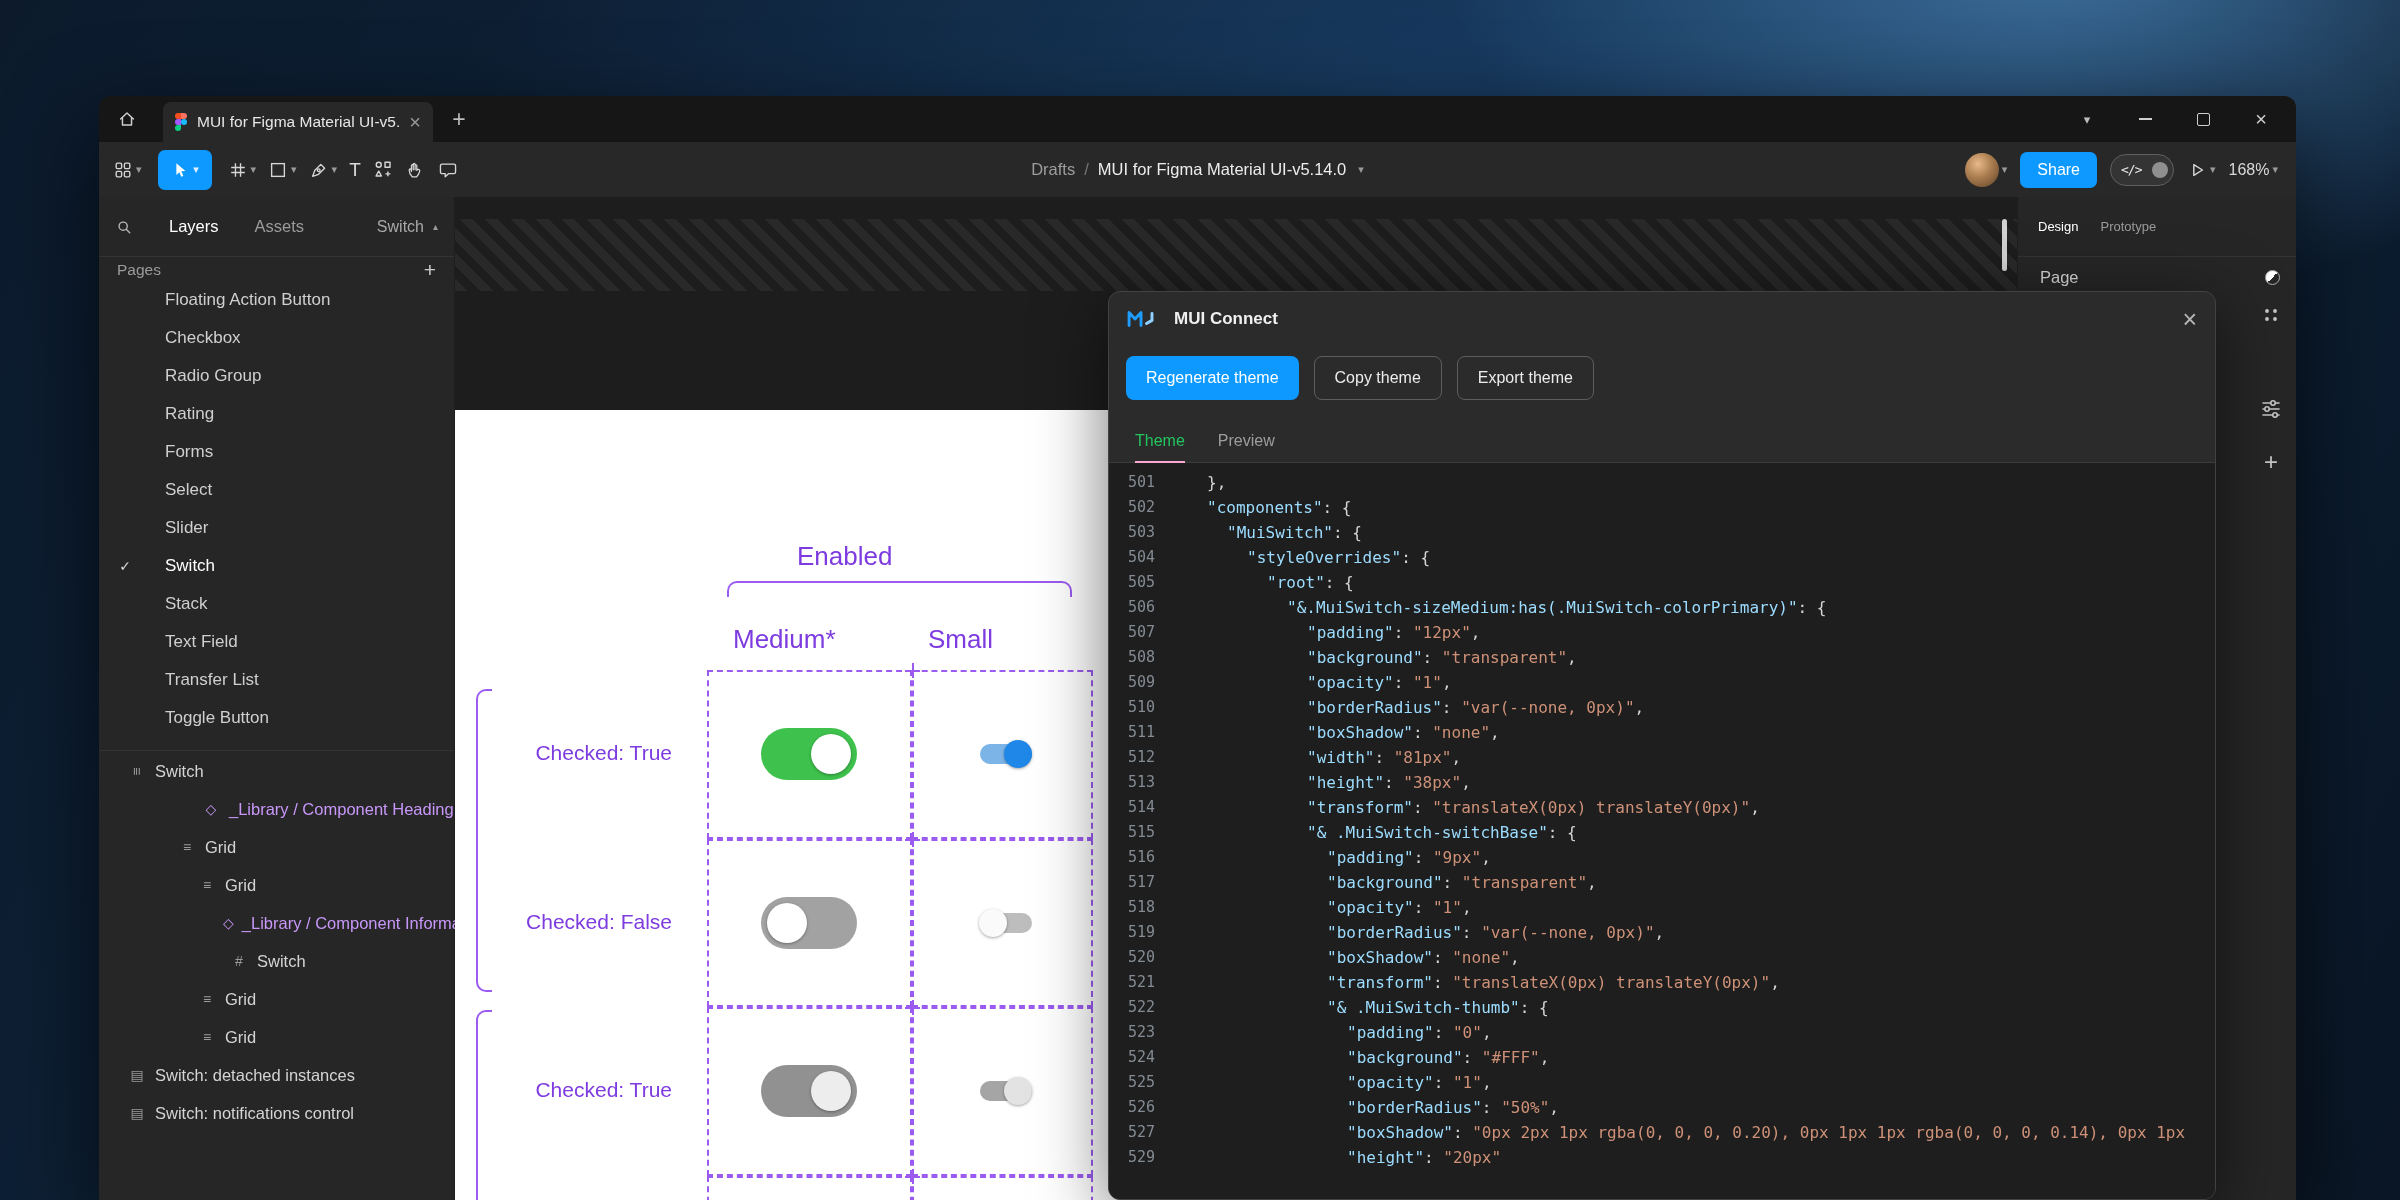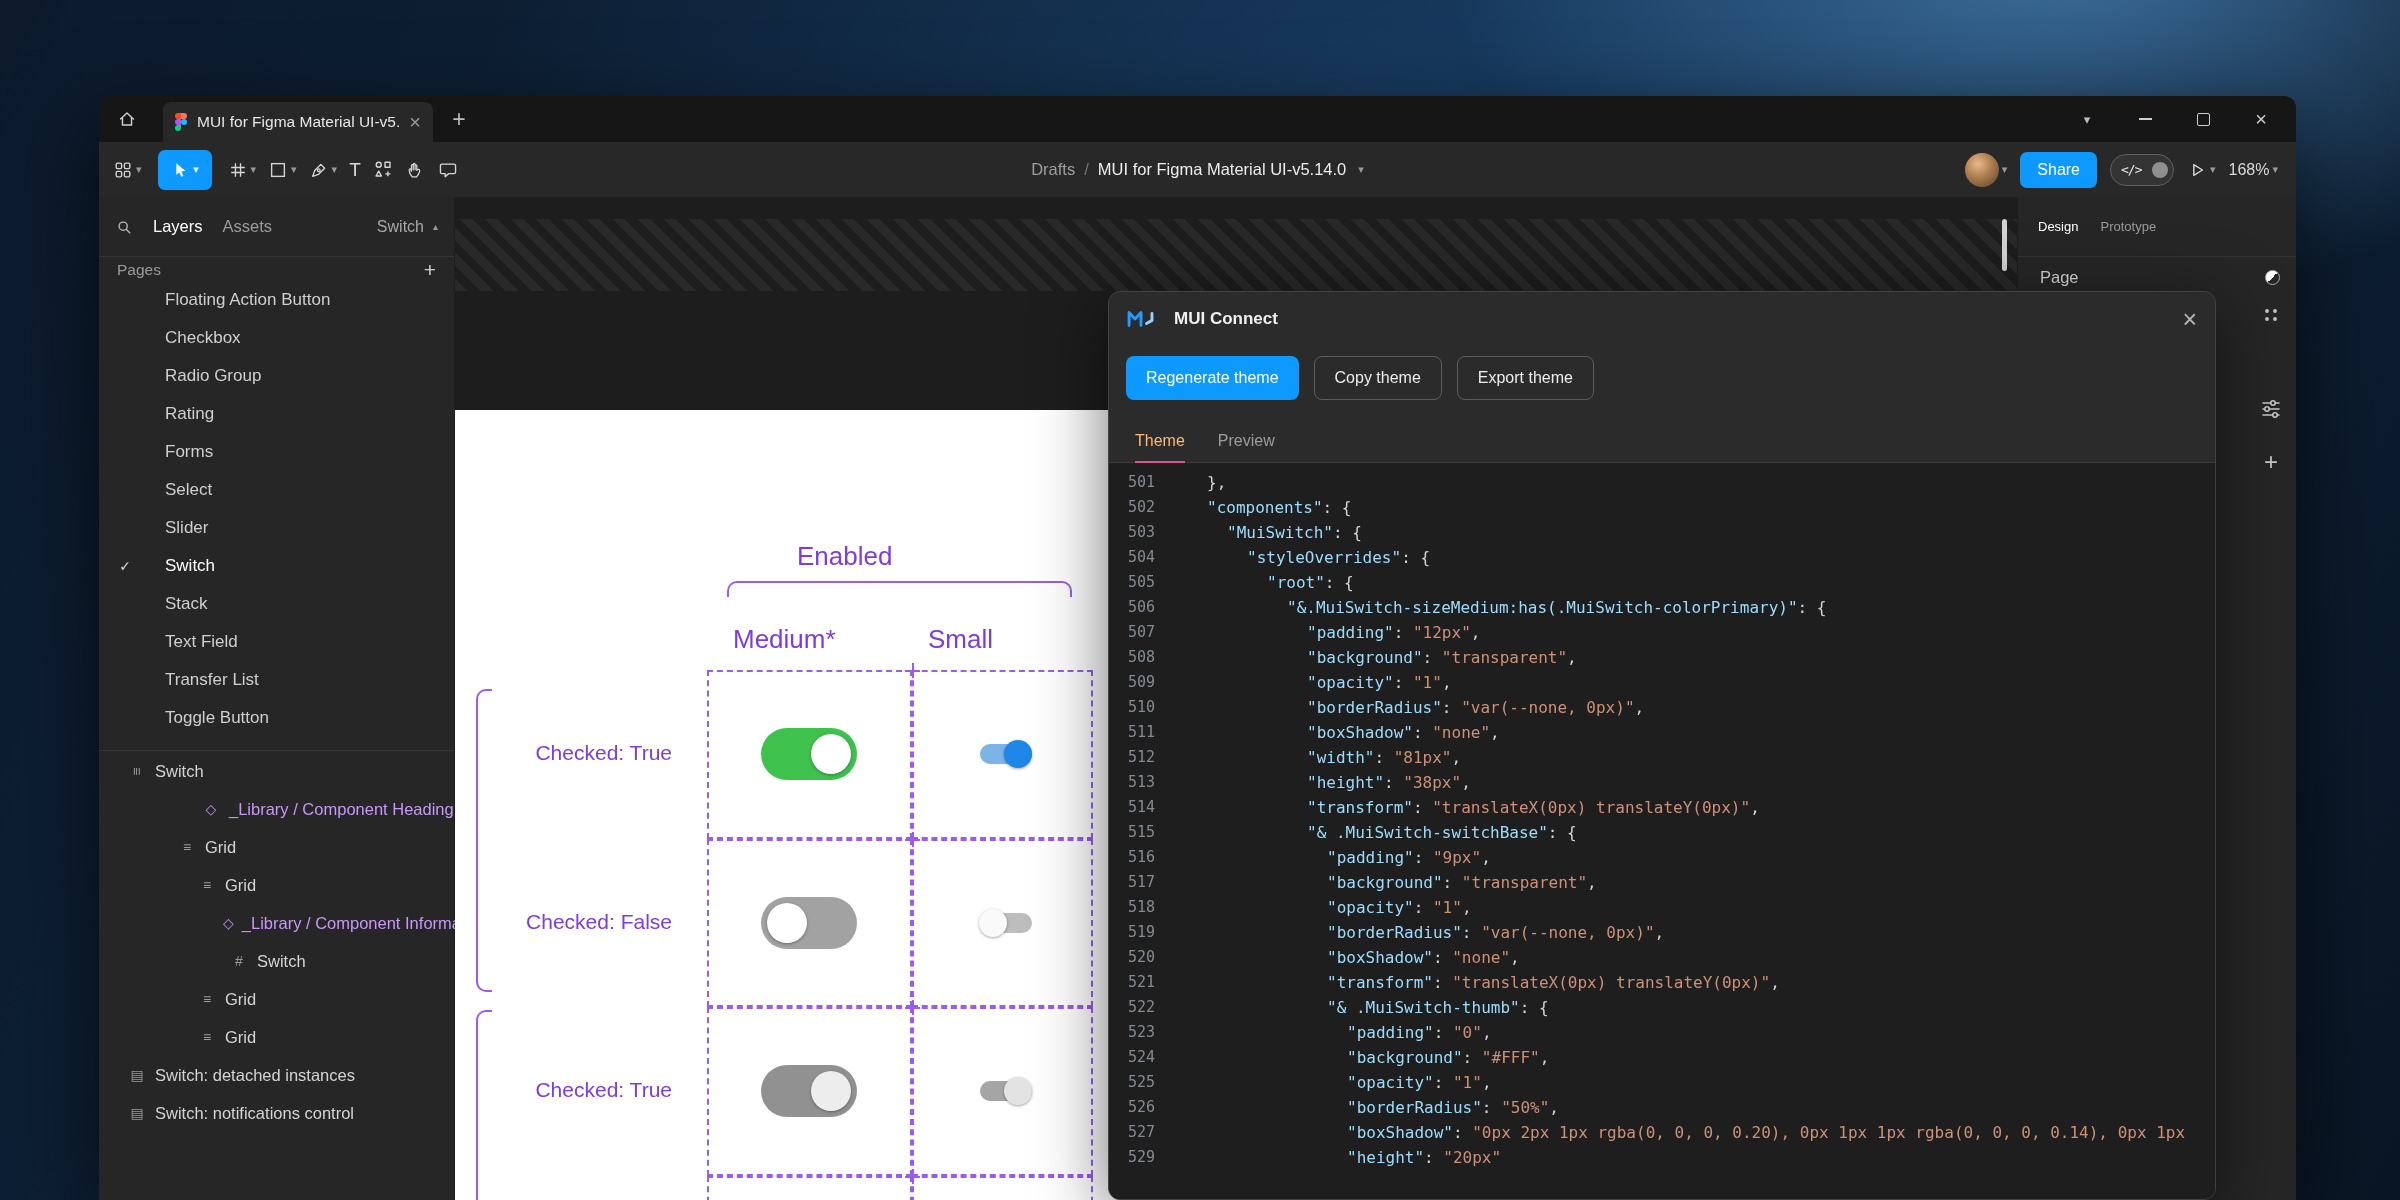--- a/index.html
+++ b/index.html
@@ -37,21 +37,21 @@
 .avatar{width:34px;height:34px;border-radius:50%;background:radial-gradient(circle at 38% 32%, #e8b98a 0%, #a97c4f 45%, #5d4026 100%)}
 .share-btn{height:36px;border-radius:7px;background:var(--accent);color:#fff;font-size:16px;font-weight:500;display:flex;align-items:center;padding:0 17px}
 .dev-pill{width:64px;height:32px;border-radius:16px;border:1px solid #5f5f5f;background:#343434;display:flex;align-items:center;padding:0 5px 0 10px}
 .dev-glyph{font-family:"DejaVu Sans Mono",monospace;font-size:13px;color:#e8e8e8;letter-spacing:-1px}
 .dev-knob{width:16px;height:16px;border-radius:50%;background:#8f8f8f;margin-left:auto}
 .play-wrap,.zoom{display:flex;align-items:center;color:#d9d9d9;font-size:16px}
 
 .main{position:absolute;top:101px;left:0;right:0;bottom:0;background:#262626}
 
 .sidebar{position:absolute;left:0;top:0;bottom:0;width:356px;background:#262626;border-right:1px solid #1e1e1e}
-.sb-tabs{position:absolute;top:0;left:0;right:0;height:60px;display:flex;align-items:center;padding:0 16px;gap:20px;border-bottom:1px solid #333}
+.sb-tabs{position:absolute;top:0;left:0;right:0;height:60px;display:flex;align-items:center;padding:0 16px;gap:36px;border-bottom:1px solid #333}
 .sb-tab{font-size:16.5px;color:#9b9b9b}
 .sb-tab.active{color:#fff;font-weight:500}
 .sb-page-ind{margin-left:auto;display:flex;align-items:center;gap:6px;color:#a8a8a8;font-size:16px}
 .sb-page-ind .chev{font-size:10px}
 .pages-header{position:absolute;top:60px;left:0;right:0;height:26px;display:flex;align-items:center;padding:0 18px}
 .pages-header span:first-child{color:#9b9b9b;font-size:15.5px}
 .add-page{margin-left:auto;color:#c9c9c9;font-size:21px}
 .pages-list{position:absolute;top:84px;left:0;right:0}
 .page-row{height:38px;display:flex;align-items:center;padding-left:16px;font-size:17px;color:#cfcfcf}
 .page-row .pcheck{width:20px;text-align:center;font-size:14px;color:#d8d8d8}
@@ -107,21 +107,21 @@
 .dialog{position:absolute;left:1009px;top:94px;width:1108px;height:909px;background:#2b2b2b;border:1px solid #424242;border-radius:12px;box-shadow:0 16px 70px rgba(0,0,0,.55);z-index:40;overflow:hidden;display:flex;flex-direction:column}
 .dlg-header{height:54px;display:flex;align-items:center;padding:0 18px;gap:19px;flex:none}
 .dlg-title{color:#f0f0f0;font-size:17px;font-weight:700}
 .dlg-close{margin-left:auto;color:#b5b5b5;font-size:25px;line-height:1}
 .dlg-actions{display:flex;gap:15px;padding:10px 0 0 17px;flex:none}
 .btn{height:44px;border-radius:8px;font-size:16px;display:flex;align-items:center;padding:0 20px;white-space:nowrap}
 .btn-primary{background:var(--accent);color:#fff;font-weight:500}
 .btn-outline{border:1px solid #5d5d5d;color:#ececec;background:transparent}
 .dlg-tabs{display:flex;gap:33px;padding:0 26px;margin-top:20px;border-bottom:1px solid #3c3c3c;height:43px;flex:none}
 .dlg-tab{font-size:16px;color:#9d9d9d;display:flex;align-items:center}
-.dlg-tab.active{color:#fdba74;border-bottom:2px solid #ec4899;margin-bottom:-1px}
+.dlg-tab.active{color:#22c55e;border-bottom:2px solid #f9a8d4;margin-bottom:-1px}
 .code{flex:1;background:#1e1e1e;padding-top:7px;font-family:"DejaVu Sans Mono",monospace;font-size:16px;overflow:hidden}
 .code-line{display:flex;height:25px;line-height:25px;white-space:pre}
 .ln{width:46px;text-align:right;color:#848b93;flex:none;font-size:15px}
 .lc{white-space:pre}
 .tk-k{color:#9cdcfe}.tk-s{color:#ce9178}.tk-p{color:#d4d4d4}
 svg{display:block}
 </style>
 </head>
 <body>
 

